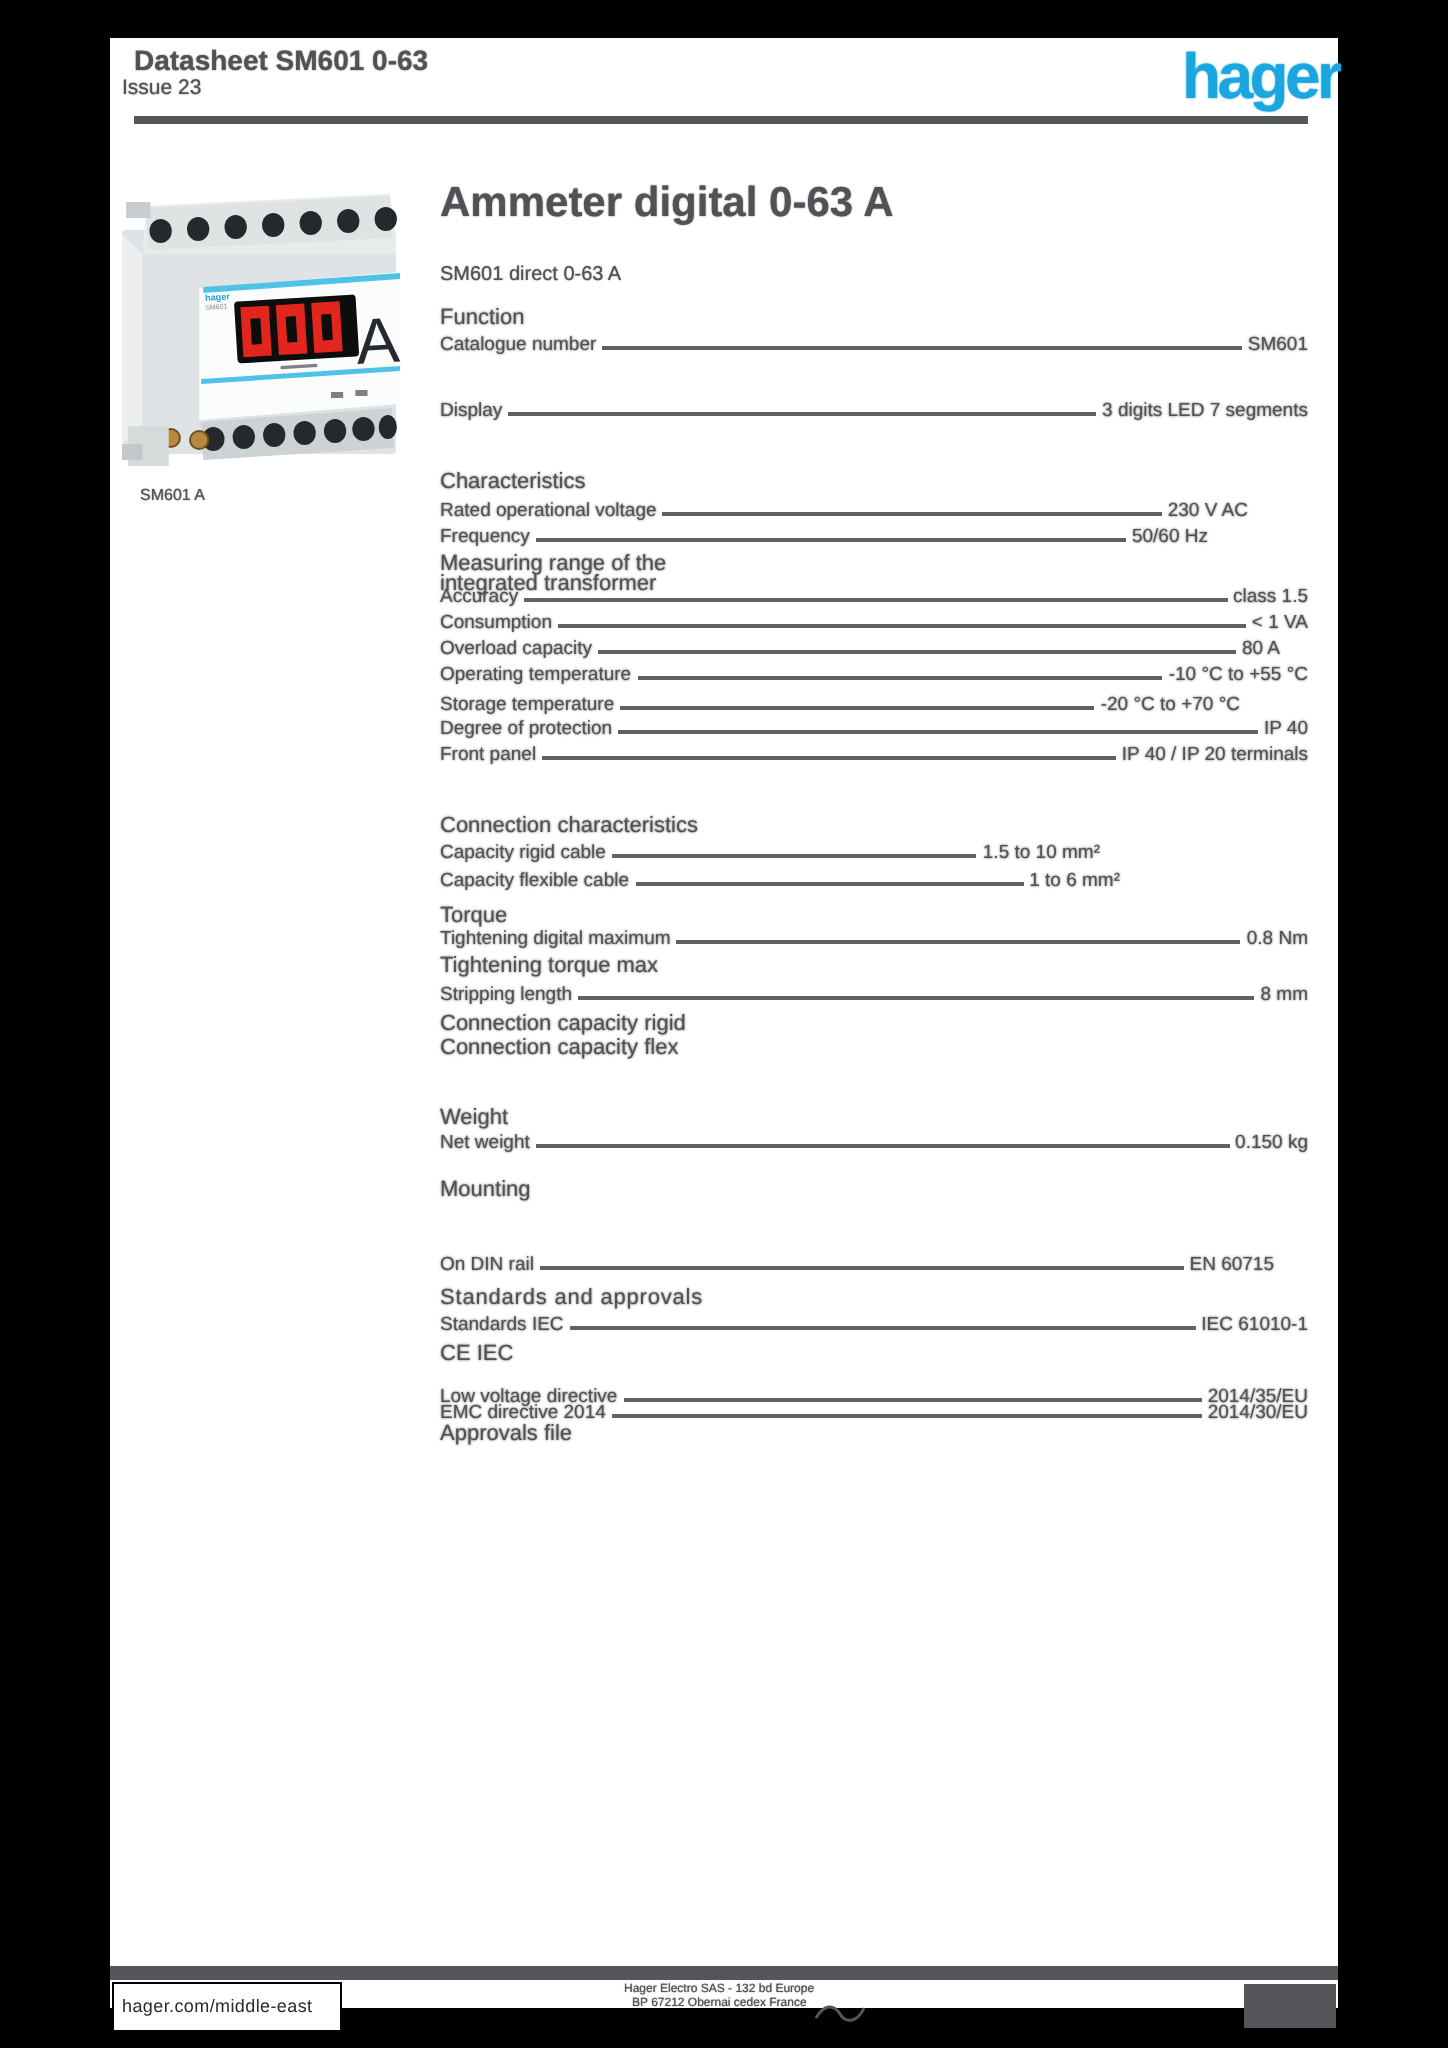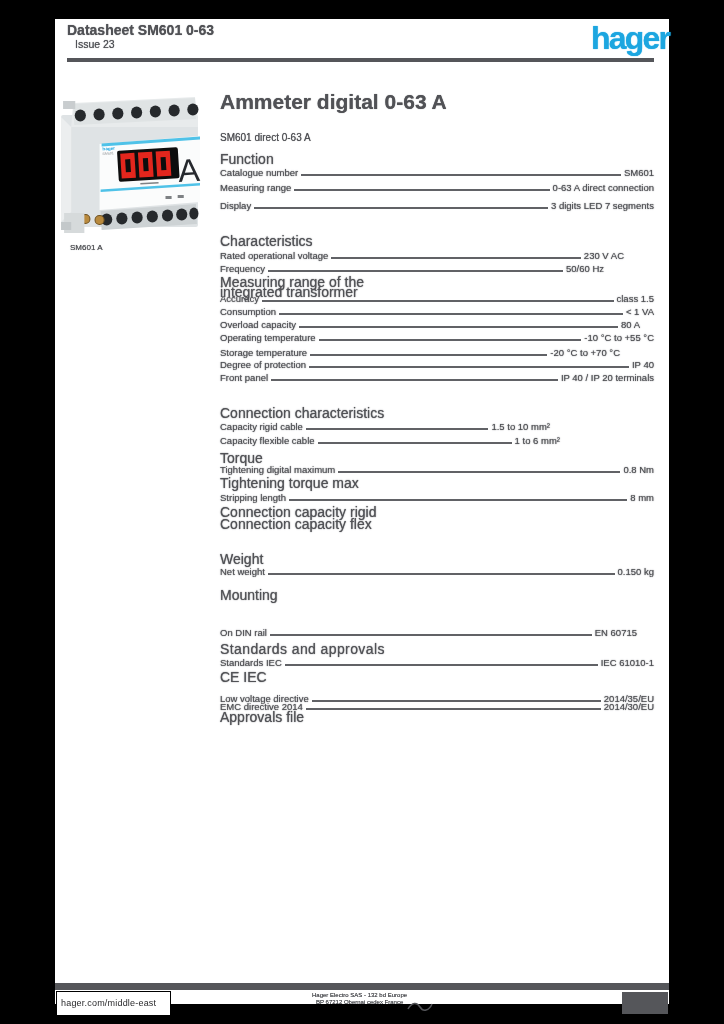--- a/index.html
+++ b/index.html
@@ -4,35 +4,35 @@
 <style>
 *{box-sizing:border-box;margin:0;padding:0}
 html,body{width:724px;height:1024px;background:transparent;overflow:hidden}
 body{font-family:"Liberation Sans",sans-serif;color:#515256;position:relative}
 .bar{position:absolute;background:#000}
 #page{position:absolute;left:55px;top:19px;width:553px;height:985px}
 .abs{position:absolute}
 .row{position:absolute;left:165px;width:434px;display:flex;align-items:baseline;font-size:9.5px;line-height:11px;white-space:nowrap;text-shadow:0 0 1.2px #515256}
 .row .d{flex:1;border-bottom:2px solid #616266;margin:0 3px;height:8px}
 .row .v{text-align:right}
-.lbl{position:absolute;left:165px;font-size:14px;line-height:11px;white-space:nowrap;text-shadow:0 0 1.2px #515256}
+.lbl{position:absolute;left:165px;font-size:11px;line-height:11px;white-space:nowrap;text-shadow:0 0 1.2px #515256}
 .sec{font-weight:normal}
 </style>
 </head>
 <body>
 
 <div class="bar" style="left:0;top:0;width:724px;height:19px"></div>
 <div class="bar" style="left:0;top:1004px;width:724px;height:20px"></div>
 <div class="bar" style="left:0;top:0;width:55px;height:1024px"></div>
 <div class="bar" style="left:669px;top:0;width:55px;height:1024px"></div>
 
 <div id="page">
 
   <div class="abs" style="left:12px;top:3px;font-size:14px;font-weight:bold;text-shadow:0 0 0.8px #55565a">Datasheet SM601 0-63</div>
-  <div class="abs" style="left:20px;top:19px;font-size:10.5px;text-shadow:0 0 0.8px #55565a">Issue 23</div>
+  <div class="abs" style="left:6px;top:19px;font-size:10.5px;text-shadow:0 0 0.8px #55565a">Issue 23</div>
   <div class="abs" style="left:12px;top:39px;width:587px;height:4px;background:#55565a"></div>
 
   <div class="abs" style="left:536px;top:1px;width:84px;height:36px;font-size:32px;font-weight:bold;color:#1ca6e0;letter-spacing:-1.8px;text-shadow:0 0 1px #1ca6e0">hager</div>
 
   <svg class="abs" style="left:3px;top:78px" width="143" height="136" viewBox="0 0 141 136" preserveAspectRatio="none">
 
     <rect x="3" y="18" width="135" height="112" rx="2" fill="#dfe3e5"></rect>
     <polygon points="13,30 15,6 135,0 138,22 138,30" fill="#e8ebec"></polygon>
 
     <polygon points="15,7 135,1 136,22 16,28" fill="#dfe3e4"></polygon>
@@ -89,25 +89,20 @@
 
   <div class="abs" style="left:165px;top:71px;font-size:21px;font-weight:bold;text-shadow:0 0 0.8px #55565a">Ammeter digital 0-63 A</div>
   <div class="abs" style="left:165px;top:113px;font-size:10px;text-shadow:0 0 0.7px #55565a">SM601 direct 0-63 A</div>
 
   <div class="lbl" style="top:135px">Function</div>
   <div class="row" style="top:148px">
       <span>Catalogue number</span>
       <span class="d"></span>
       <span class="v">SM601</span>
     </div>
-  <div class="row" style="top:163px">
-      <span>Measuring range</span>
-      <span class="d"></span>
-      <span class="v">0-63 A direct connection</span>
-    </div>
   <div class="row" style="top:181px">
       <span>Display</span>
       <span class="d"></span>
       <span class="v">3 digits LED 7 segments</span>
     </div>
 
   <div class="lbl sec" style="top:217px">Characteristics</div>
   <div class="row" style="top:231px;width:404px">
       <span>Rated operational voltage</span>
       <span class="d"></span>

